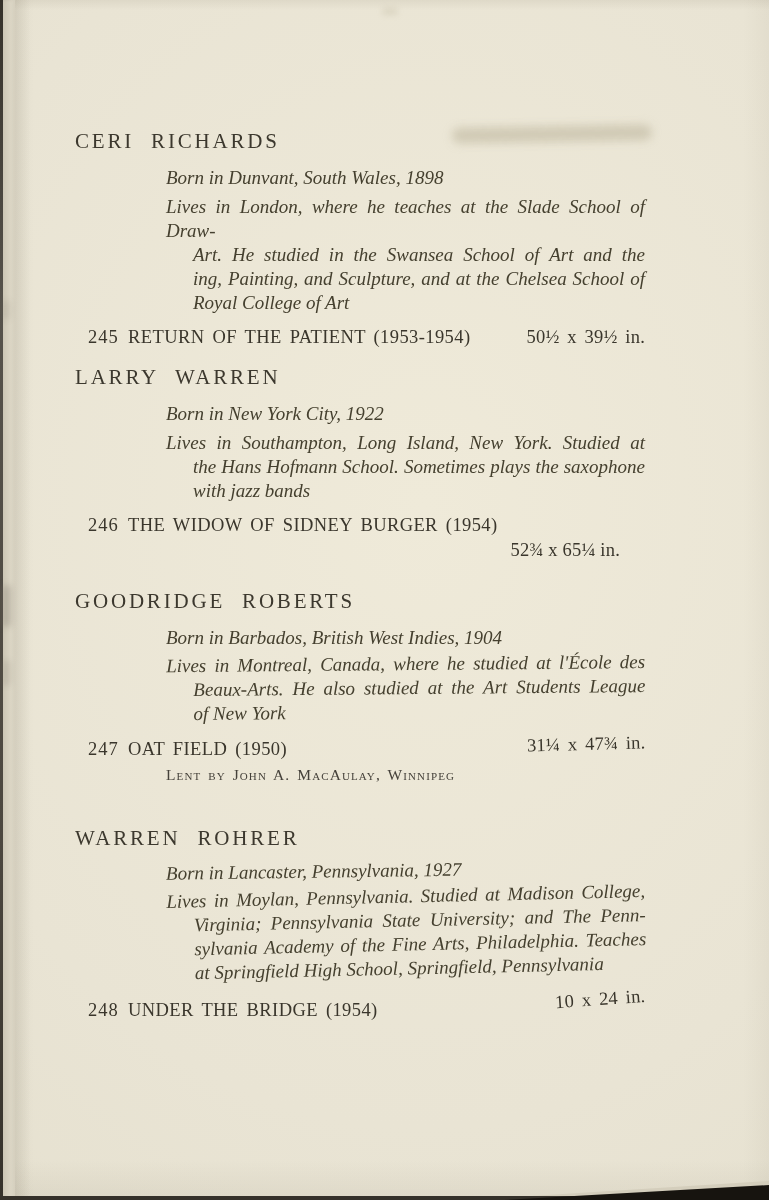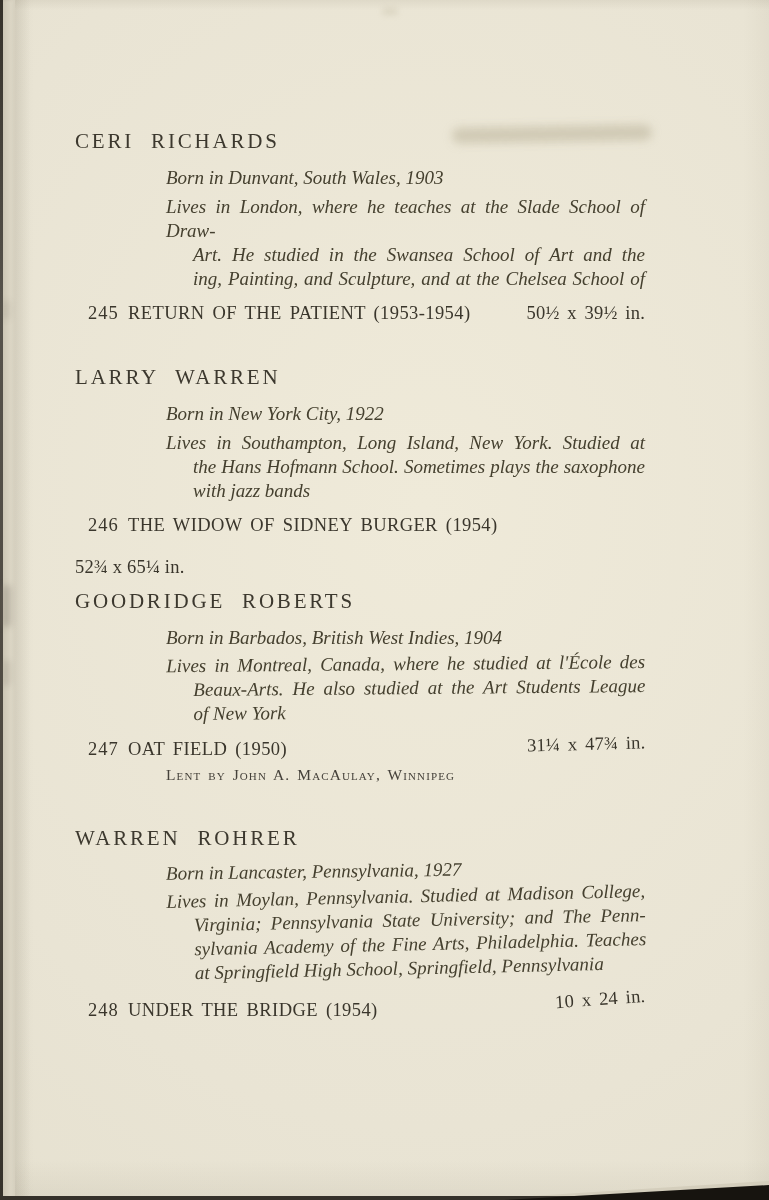--- a/index.html
+++ b/index.html
@@ -76,21 +76,21 @@
     margin-top:10px;display:flex;align-items:flex-start;
     padding-left:13px;font-size:18.5px;line-height:24px;
     letter-spacing:0.4px;word-spacing:3px;color:#3a362c;
   }
   .cat .num{flex:none;width:40px;letter-spacing:1px;}
   .cat .title{flex:none;}
   .cat .dims{margin-left:auto;letter-spacing:0.2px;}
   .e3 .cat .dims{transform:translateY(-5px) rotate(-1.5deg);}
   .e4 .cat .dims{transform:translateY(-11px) rotate(-4deg);}
   .dims-line{
-    margin-top:18px;padding-right:25px;
+    margin-top:1px;text-align:right;padding-right:25px;
     font-size:18.5px;line-height:24px;color:#3a362c;letter-spacing:0.2px;
   }
   .lent{
     margin:3px 0 0 0;padding-left:91px;
     font-variant:small-caps;font-size:15.5px;line-height:22px;
     letter-spacing:1.1px;word-spacing:2px;color:#45413a;
   }
 
   
   .e4 .born{transform:rotate(-0.8deg);transform-origin:left center;}
@@ -118,25 +118,26 @@
   <div class="ghost top-right"></div>
   <div class="ghost top-mark"></div>
   <div class="bottom-edge-highlight"></div>
   <div class="bottom-dark-bar"></div>
   <div class="bottom-dark-wedge"></div>
 
   <main class="page">
 
     <section class="entry e1">
       <h2 class="artist">CERI RICHARDS</h2>
-      <p class="born">Born in Dunvant, South Wales, 1903</p>
+      <p class="born">Born in Dunvant, South Wales, 1898</p>
       <div class="lives">
         <div class="line first just">Lives in London, where he teaches at the Slade School of Draw-</div>
         <div class="line just">Art. He studied in the Swansea School of Art and the</div>
         <div class="line just">ing, Painting, and Sculpture, and at the Chelsea School of</div>
+        <div class="line">Royal College of Art</div>
       </div>
       <div class="cat">
         <span class="num">245</span>
         <span class="title">RETURN OF THE PATIENT (1953-1954)</span>
         <span class="dims">50½ x 39½ in.</span>
       </div>
     </section>
 
     <section class="entry e2">
       <h2 class="artist">LARRY WARREN</h2>

